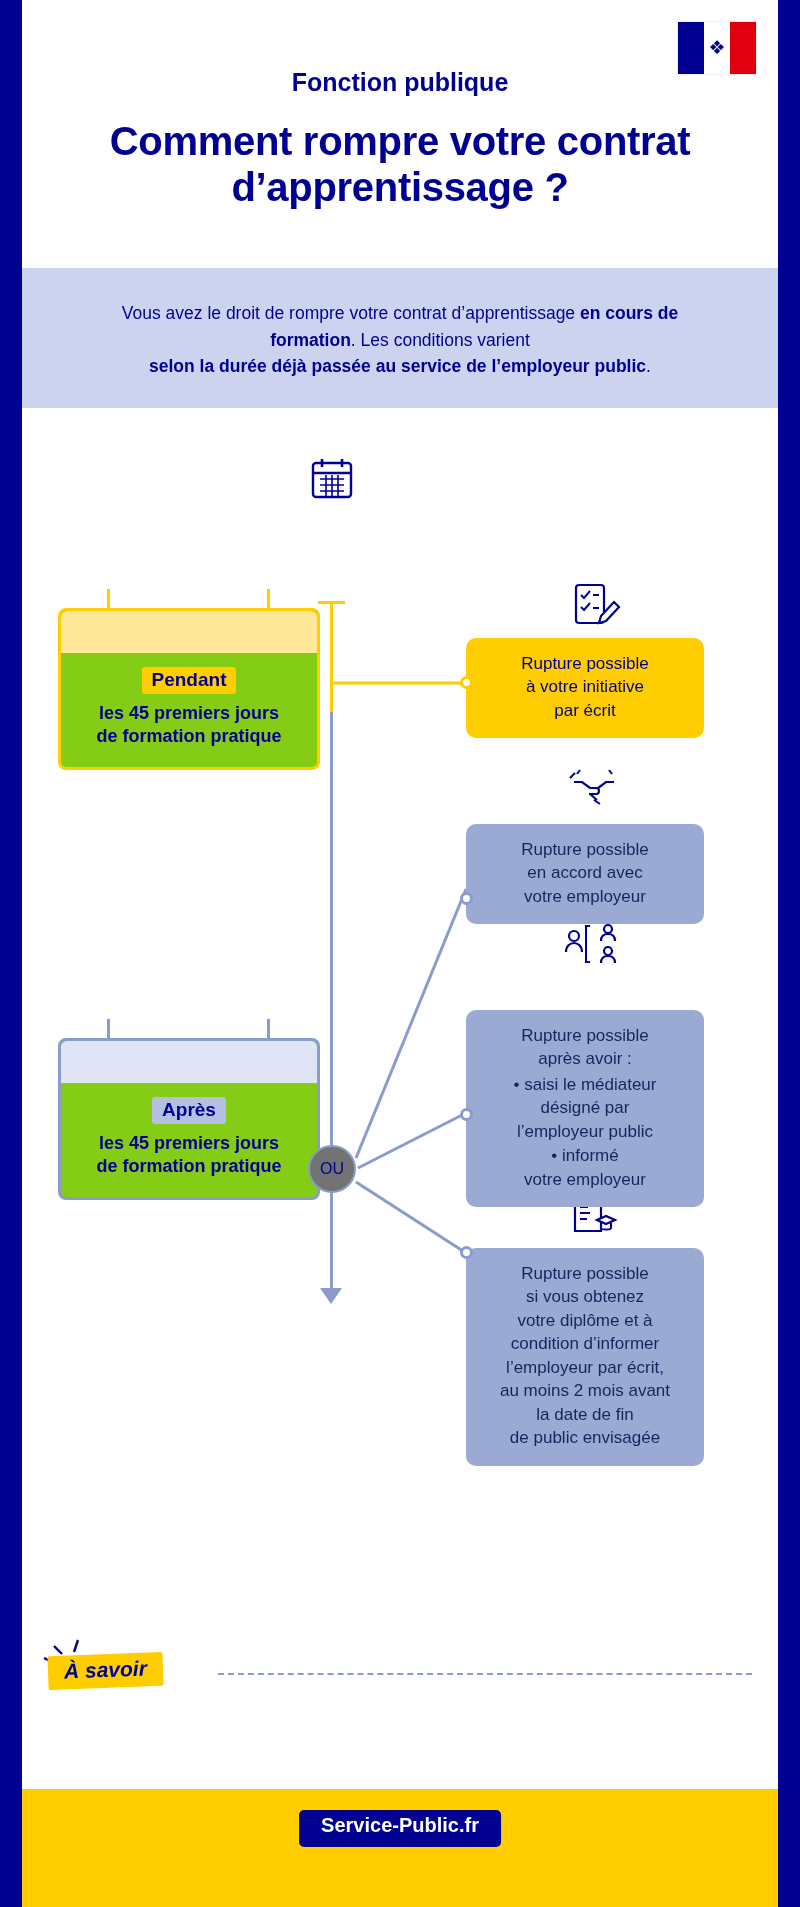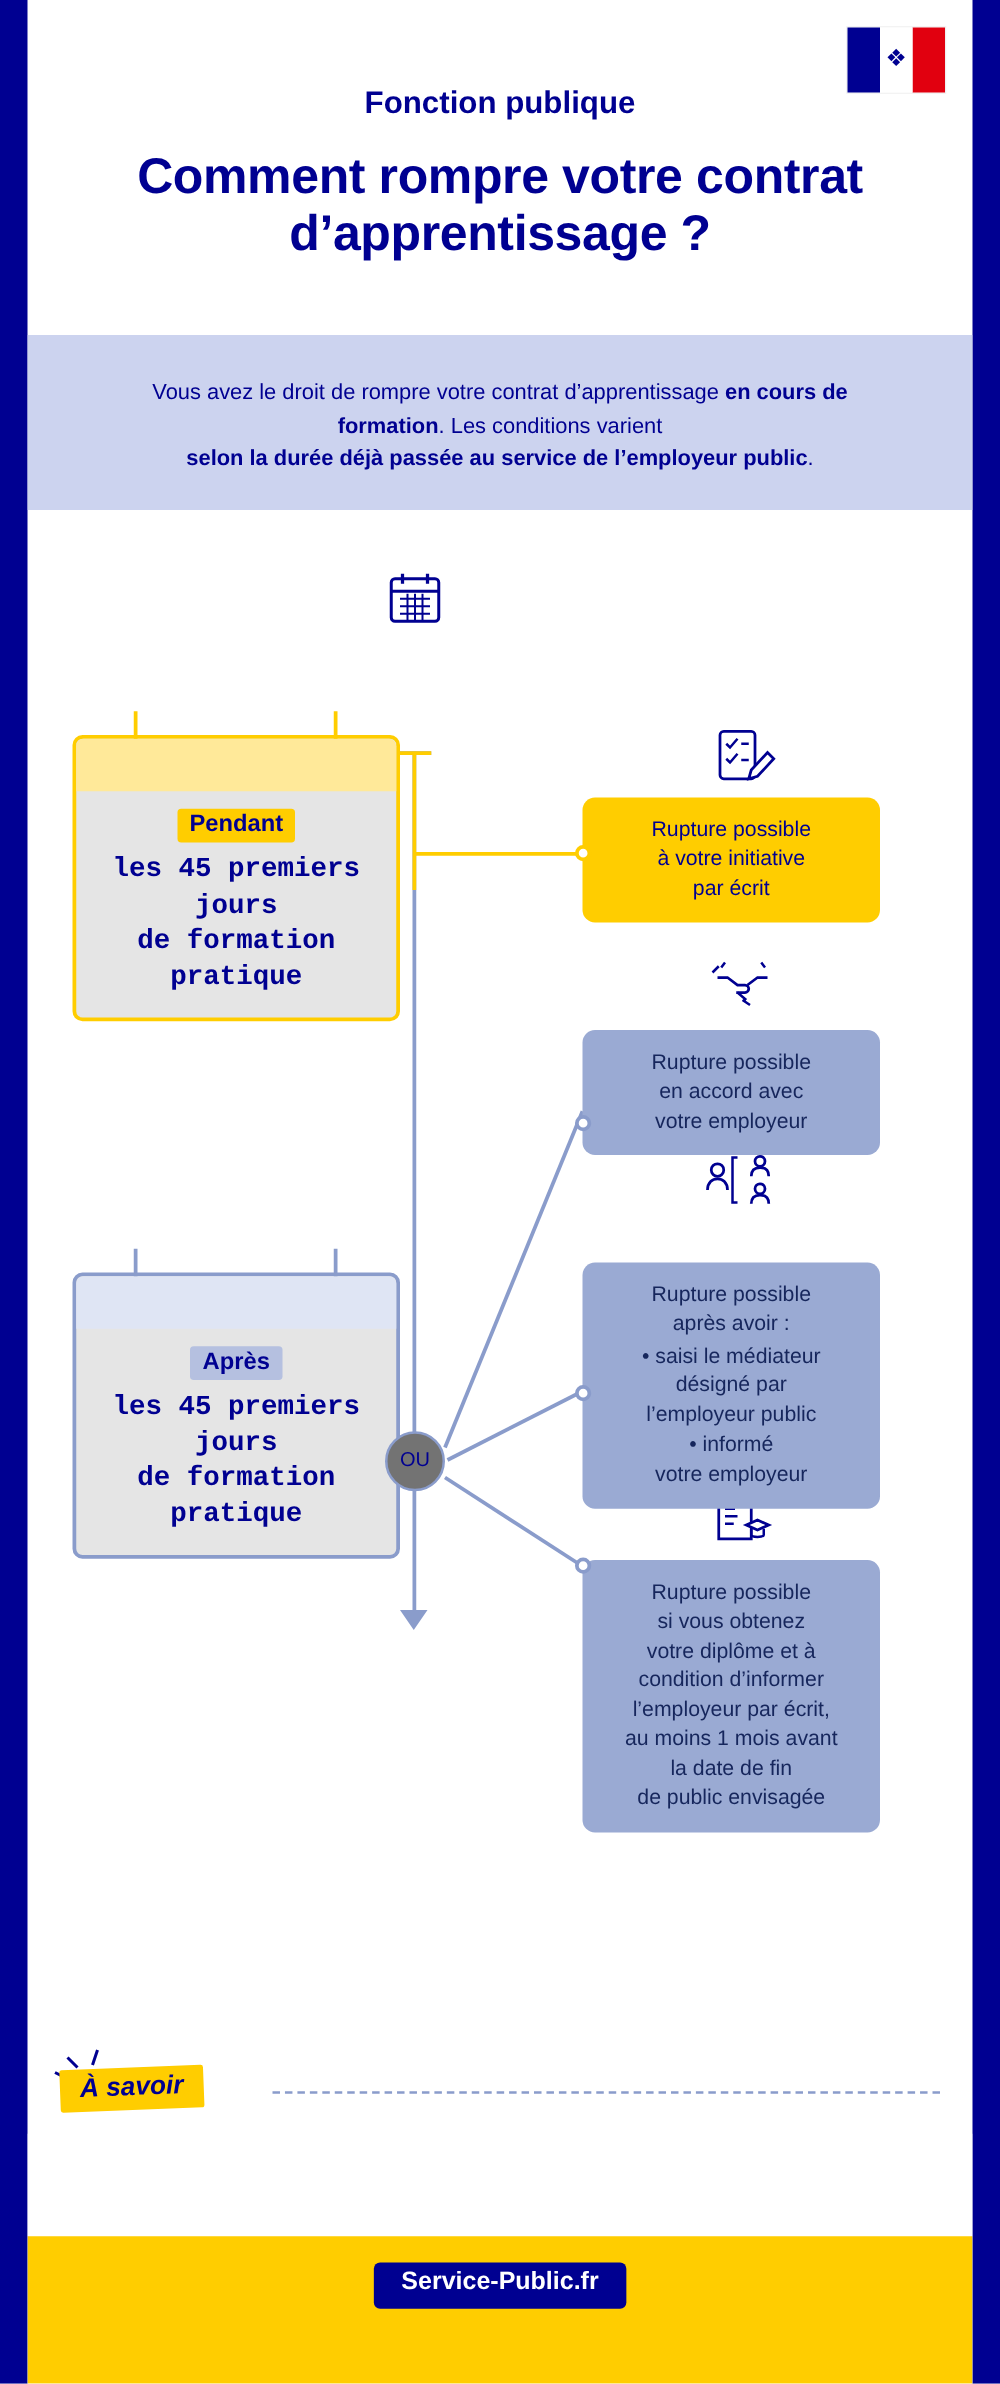--- a/index.html
+++ b/index.html
@@ -158,21 +158,22 @@
     font-weight: bold;
     font-size: 19.5px;
     line-height: 1.28;
   }
 
   
   .period {
     position: absolute;
     width: 262px;
     border-radius: 8px;
-    background: #e5e5e5;
+    background: #84cc16;
+    margin-top: 20px;
   }
   .period .top-strip {
     height: 42px;
     border-radius: 6px 6px 0 0;
   }
   .period .body {
     padding: 14px 10px 18px;
     text-align: center;
   }
   .period .pill {
@@ -180,23 +181,22 @@
     padding: 2px 10px 3px;
     font-weight: bold;
     font-size: 19px;
     color: #000091;
     border-radius: 3px;
   }
   .period .lines {
     margin-top: 8px;
     color: #000091;
     font-weight: bold;
-    font-size: 22px;
+    font-size: 18px;
     line-height: 1.3;
-    font-family: Liberation Mono, monospace;
   }
   .period .tick {
     position: absolute;
     width: 3px; height: 22px;
     top: -22px;
   }
 
   #period-pendant {
     left: 36px; top: 588px;
     border: 3px solid #ffcd00;
@@ -508,21 +508,21 @@
         <path d="M30 30 l9 -4 l9 4 l-9 4 z" fill="#ffffff"></path>
         <path d="M34 33 v5 c0 2 10 2 10 0 v-5" stroke-width="2"></path>
       </svg>
     </div>
     <div class="outcome blue" id="out-4">
       <span>Rupture possible</span><br>
       <span>si vous obtenez</span><br>
       <span>votre diplôme et à</span><br>
       <span>condition d’informer</span><br>
       <span>l’employeur par écrit,</span><br>
-      <span>au moins 1 mois avant</span><br>
+      <span>au moins 2 mois avant</span><br>
       <span>la date de fin</span><br>
       <span>de public envisagée</span>
     </div>
     <div class="dot b" style="left:438px; top:1246px;"></div>
 
     <div class="savoir-wrap">
       <div class="sparks">
         <svg viewBox="0 0 62 44" width="62" height="44" fill="none" stroke="#000091" stroke-width="2.4">
           <path d="M8 22 L18 27"></path>
           <path d="M18 10 L26 18"></path>

